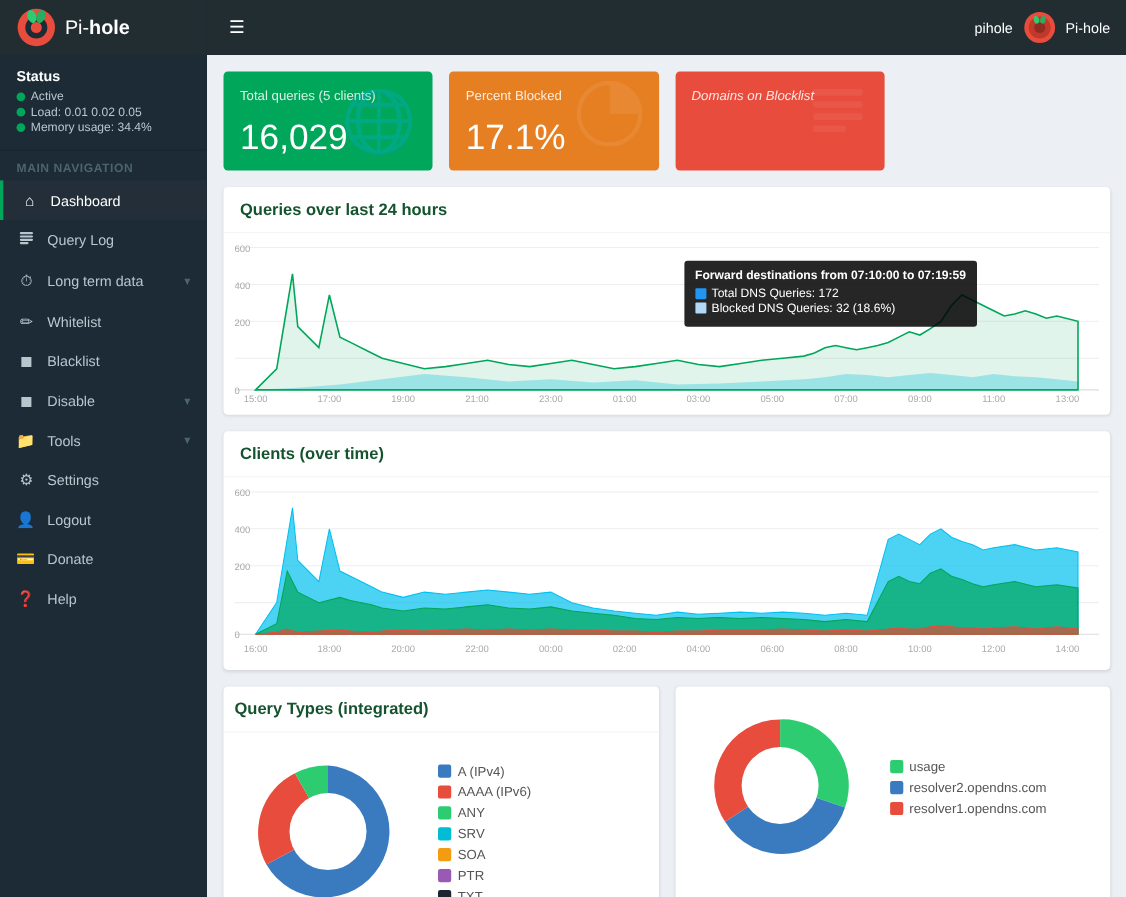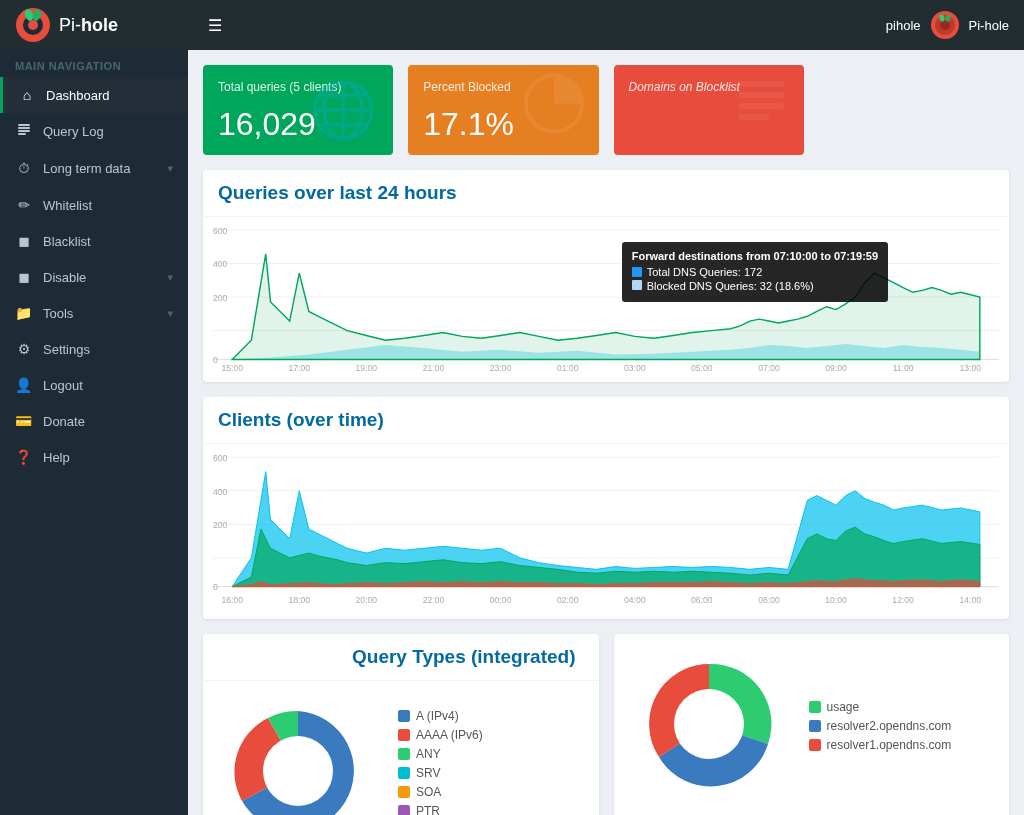--- a/index.html
+++ b/index.html
@@ -44,27 +44,27 @@
     .stat-card-blue { background: #00c0ef; }
     .stat-card-orange { background: #e67e22; }
     .stat-card-red { background: #e74c3c; font-style: italic; }
     .stat-label { font-size: 12px; color: rgba(255,255,255,0.85); font-weight: 400; }
     .stat-value { font-size: 32px; font-weight: 300; color: #fff; line-height: 1; margin-top: 5px; }
     .stat-icon { position: absolute; right: 15px; top: 50%; transform: translateY(-50%); font-size: 55px; opacity: 0.25; }
 
     
     .panel { background: #fff; border-radius: 4px; margin-bottom: 15px; padding: 0; box-shadow: 0 1px 3px rgba(0,0,0,0.1); }
     .panel-header { padding: 12px 15px; border-bottom: 1px solid #f4f4f4; }
-    .panel-title { font-size: 19px; color: #0369a1; font-weight: 600; }
+    .panel-title { font-size: 15px; color: #14532d; font-weight: 600; }
     .panel-body { padding: 10px 15px; }
 
     
     .bottom-row { display: grid; grid-template-columns: 1fr 1fr; gap: 15px; margin-bottom: 15px; }
     .donut-panel { background: #fff; border-radius: 4px; box-shadow: 0 1px 3px rgba(0,0,0,0.1); }
-    .donut-panel .panel-header { padding: 12px 23px; border-bottom: 1px solid #f4f4f4; text-align: right; }
+    .donut-panel .panel-header { padding: 12px 10px; border-bottom: 1px solid #f4f4f4; }
     .donut-panel .panel-body { padding: 15px; display: flex; align-items: center; gap: 20px; }
     .donut-container { flex-shrink: 0; }
     .legend { display: flex; flex-direction: column; gap: 5px; }
     .legend-item { display: flex; align-items: center; gap: 6px; font-size: 12px; color: #555; }
     .legend-dot { width: 12px; height: 12px; border-radius: 2px; flex-shrink: 0; }
 
     
     .chart-wrapper { position: relative; }
   </style>
 </head>
@@ -79,20 +79,35 @@
         <circle cx="18" cy="18" r="10" fill="#1c2b36"></circle>
         <circle cx="18" cy="18" r="5" fill="#e74c3c"></circle>
 
         <ellipse cx="14" cy="8" rx="4" ry="6" fill="#2ecc71" transform="rotate(-20 14 8)"></ellipse>
         <ellipse cx="22" cy="8" rx="4" ry="6" fill="#27ae60" transform="rotate(20 22 8)"></ellipse>
       </svg>
       <span style="font-size:18px;font-weight:300;color:#fff;">Pi-<span style="font-weight:700;">hole</span></span>
     </div>
   </div>
 
+  <div class="status-section">
+    <div class="status-title">Status</div>
+    <div class="status-item">
+      <div class="dot dot-green"></div>
+      <span>Active</span>
+    </div>
+    <div class="status-item">
+      <div class="dot dot-green"></div>
+      <span>Load: 0.01 0.02 0.05</span>
+    </div>
+    <div class="status-item">
+      <div class="dot dot-green"></div>
+      <span>Memory usage: 34.4%</span>
+    </div>
+  </div>
 
   <div class="nav-label">MAIN NAVIGATION</div>
 
   <a class="nav-item active">
     <span class="nav-icon">⌂</span>
     <span class="nav-label-text">Dashboard</span>
   </a>
   <a class="nav-item">
     <span class="nav-icon">
       <svg width="14" height="14" viewBox="0 0 14 14" fill="currentColor">

